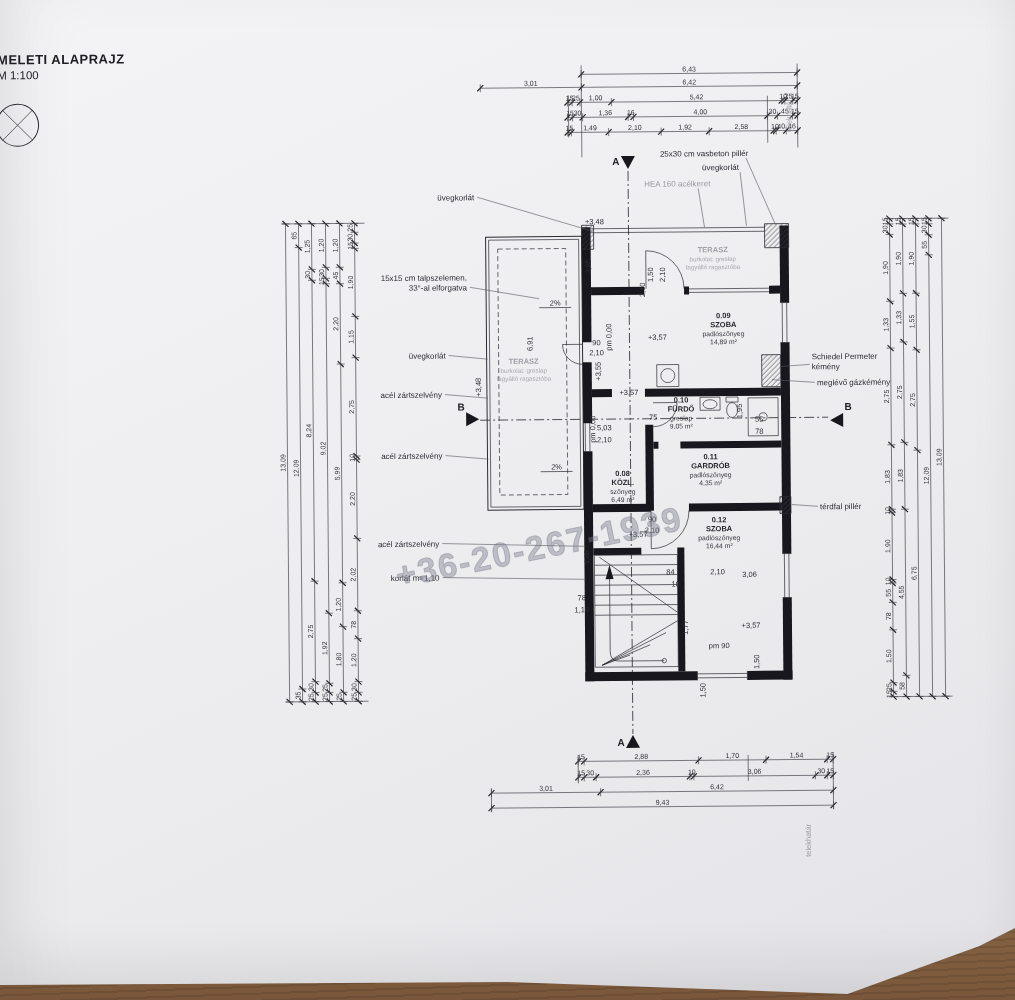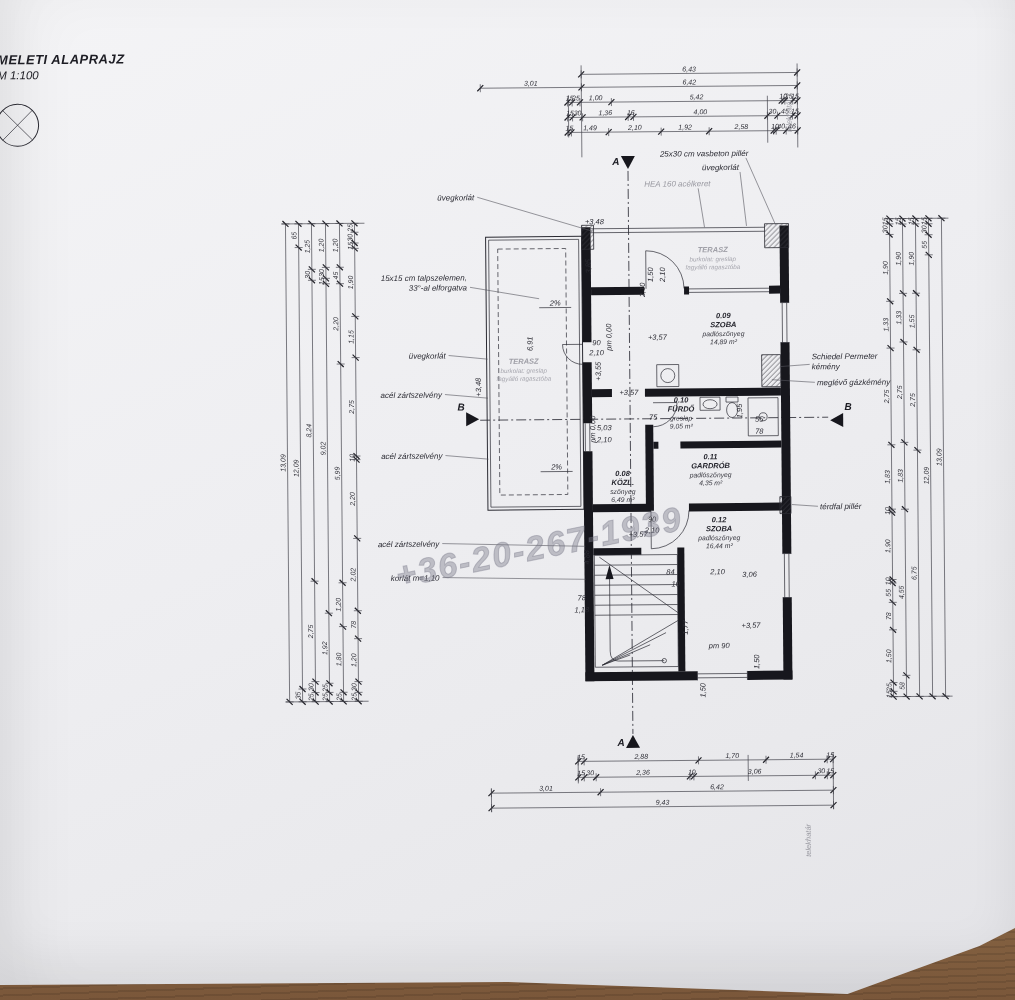--- a/index.html
+++ b/index.html
@@ -5,21 +5,21 @@
   html,body{margin:0;padding:0;background:#6e4f33;}
   #stage{position:relative;width:1015px;height:1000px;overflow:hidden;
          font-family:"Liberation Sans",sans-serif;}
   .wood{position:absolute;inset:0;
         background:linear-gradient(180deg,#6e4f33,#8a6441 30%,#7c5938 55%,#93724c 80%,#7a573a);}
   .wood:after{content:"";position:absolute;inset:0;
         background:repeating-linear-gradient(178deg,rgba(0,0,0,.10) 0 2px,transparent 2px 7px);}
   .paper{position:absolute;inset:0;
         clip-path:polygon(0 0,100% 0,100% 92.8%,96.5% 94.6%,83.5% 99.4%,50% 98.2%,0 98.5%);
         background:linear-gradient(155deg,#f4f4f6 0%,#eeeef1 45%,#e9e9ec 75%,#e3e3e7 100%);
-        box-shadow:inset 0 -40px 50px rgba(0,0,0,.07), inset 40px 0 50px rgba(0,0,0,.03);font-style:italic;}
+        box-shadow:inset 0 -40px 50px rgba(0,0,0,.07), inset 40px 0 50px rgba(0,0,0,.03);}
   .sheet{position:absolute;inset:0;transform:rotate(-0.5deg);transform-origin:50% 40%;}
   .titleblock{position:absolute;left:0;top:48px;color:#1d1d24;}
   .titleblock .t1{font-weight:bold;font-size:13px;letter-spacing:.5px;}
   .titleblock .t2{font-size:11.5px;margin-top:2px;}
   .watermark{position:absolute;left:392px;top:528px;transform:rotate(-11deg);
         font-weight:bold;font-size:34px;letter-spacing:2px;color:rgba(125,125,138,.42);
         -webkit-text-stroke:1px rgba(110,110,125,.35);white-space:nowrap;}
   svg{position:absolute;inset:0;}
   svg text{font-family:"Liberation Sans",sans-serif;}
   .dl{stroke:#45454d;stroke-width:.7;}

